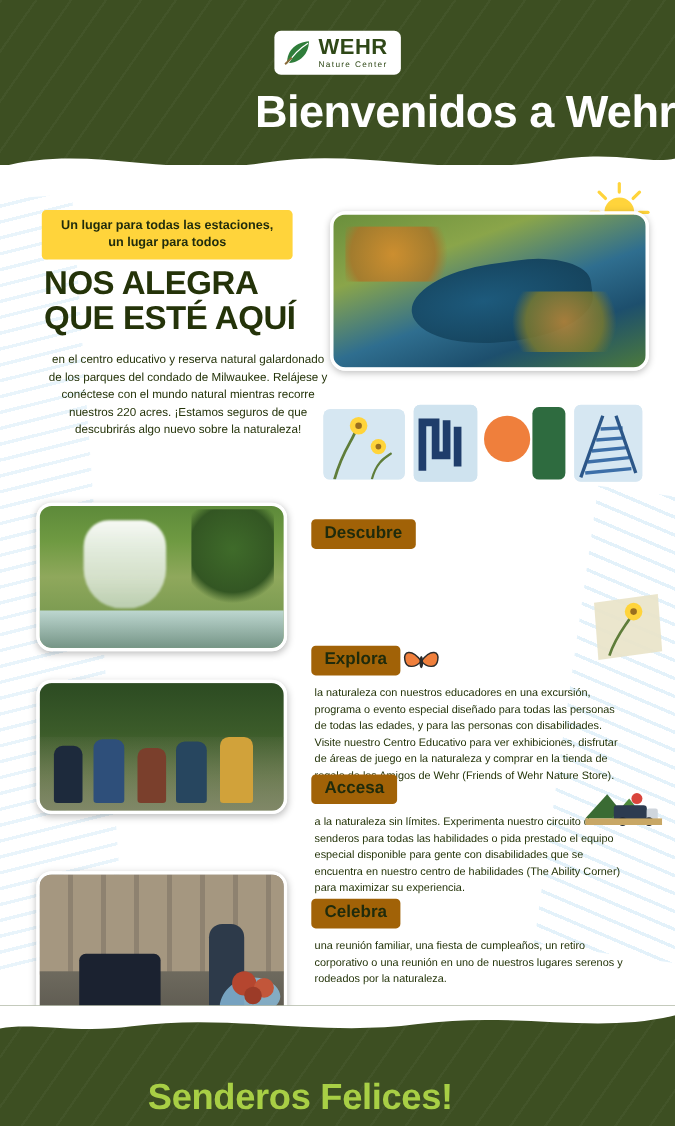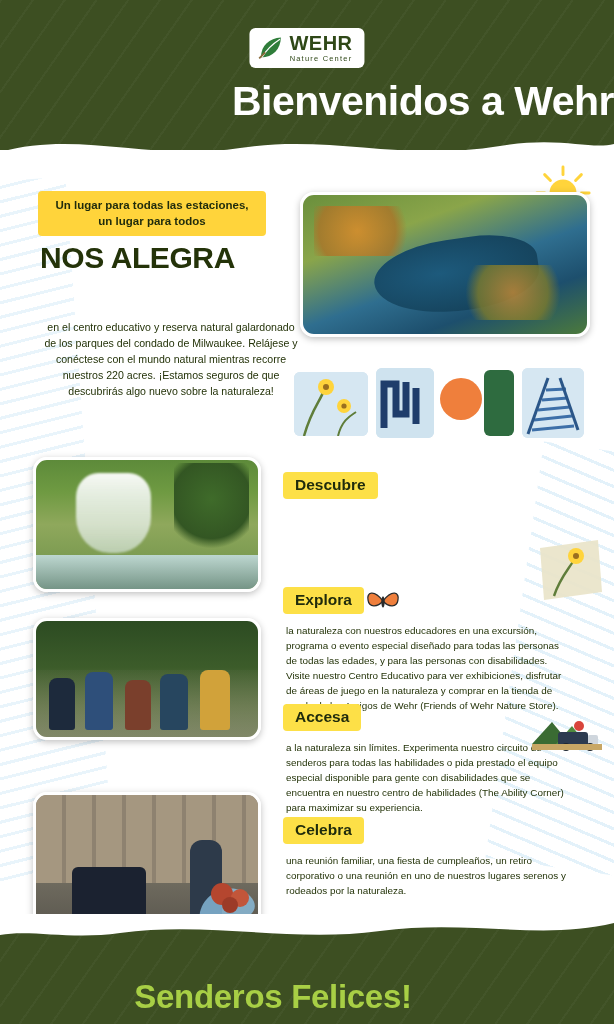--- a/index.html
+++ b/index.html
@@ -214,21 +214,21 @@
   .wc-person {
     position: absolute; right: 16%; bottom: 16%;
     width: 32px; height: 78px;
     background: #2d3a4a;
     border-radius: 12px 12px 4px 4px;
   }
 
   
   .sec-tag {
     position: absolute;
-    background: #fde047;
+    background: #a16207;
     border-radius: 4px;
     padding: 4px 12px 5px 12px;
     font-size: 15.5px; font-weight: bold; color: #1f2b0c;
   }
   .sec-body {
     position: absolute;
     width: 282px;
     font-size: 9.9px; color: #233308; line-height: 1.52;
   }
 
@@ -304,20 +304,21 @@
       <div class="autumn1"></div>
       <div class="lake"></div>
       <div class="autumn2"></div>
     </div>
 
     <div class="yellow-banner" style="white-space:pre-line;">Un lugar para todas las estaciones,
 un lugar para todos</div>
 
     <div class="big-title">
       <div>NOS ALEGRA</div>
+      <div>QUE ESTÉ AQUÍ</div>
     </div>
 
     <div class="intro-para">en el centro educativo y reserva natural galardonado de los parques del condado de Milwaukee. Reláje­se y conéctese con el mundo natural mientras recorre nuestros 220 acres. ¡Estamos seguros de que descubrirás algo nuevo sobre la naturaleza!</div>
 
     <div class="collage">
       <div class="col-card" style="left:0; top:4px; width:74px; height:64px; background:#cfe3ef; overflow:hidden;">
         <svg viewBox="0 0 74 64" style="width:100%;height:100%">
           <rect width="74" height="64" fill="#d6e7f2"></rect>
           <path d="M10 64 C18 36 26 30 30 18" stroke="#5f7d3a" stroke-width="2.5" fill="none"></path>
           <circle cx="32" cy="15" r="8" fill="#ffd43b"></circle>

